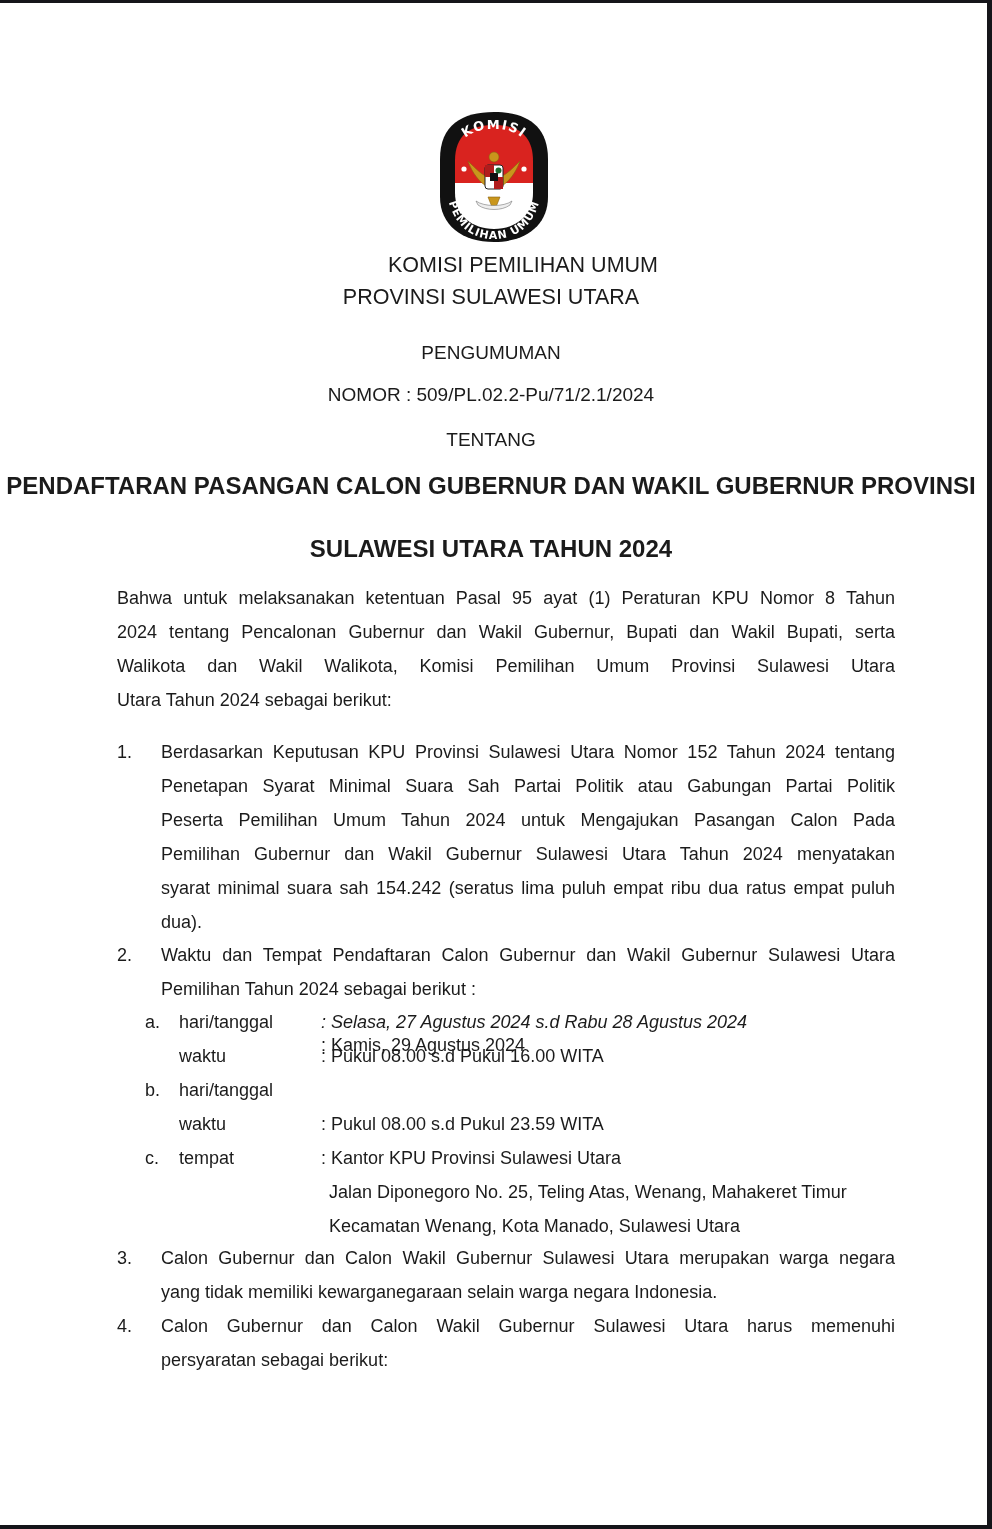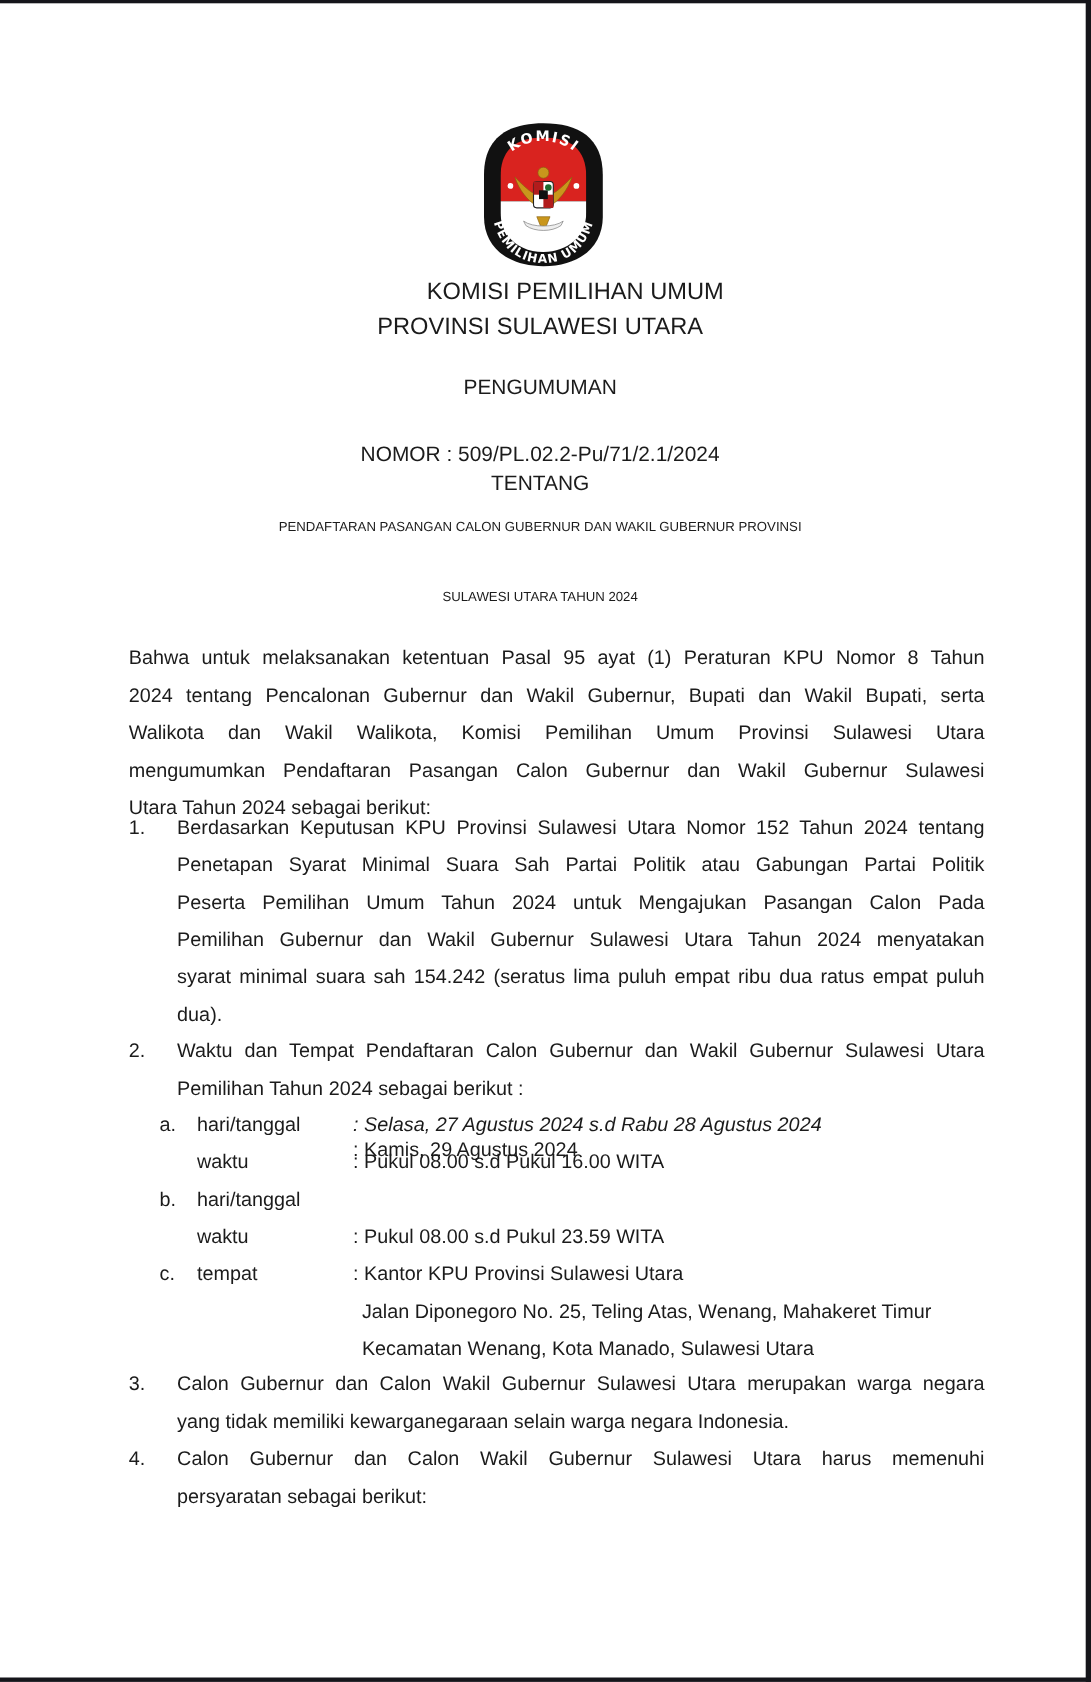--- a/index.html
+++ b/index.html
@@ -11,21 +11,21 @@
   }
   .frame-top { position: absolute; left: 0; top: 0; width: 992px; height: 3px; background: #15151a; }
   .frame-right { position: absolute; right: 0; top: 0; width: 5px; height: 1529px; background: #15151a; }
   .frame-bottom { position: absolute; left: 0; bottom: 0; width: 992px; height: 4px; background: #15151a; }
 
   .logo { position: absolute; left: 438px; top: 111px; width: 112px; height: 132px; }
 
   .center { position: absolute; left: 0; width: 982px; text-align: center; white-space: nowrap; }
   .h-org { font-size: 21.5px; letter-spacing: 0px; }
   .h-plain { font-size: 19px; }
-  .h-title { font-size: 12px; }
+  .h-title { font-size: 24px; font-weight: bold; }
 
   .para {
     position: absolute; left: 117px; width: 778px;
     font-size: 18px; line-height: 34px;
     text-align: justify; text-align-last: left; margin-top: 16px;
   }
   .just-line { display: block; text-align: justify; text-align-last: justify; }
   .last-line { display: block; text-align: left; }
 
   .item { position: absolute; left: 117px; width: 778px; font-size: 18px; line-height: 34px; }
@@ -76,30 +76,29 @@
     <textPath href="#arcTop" startOffset="50%" text-anchor="middle">KOMISI</textPath>
   </text>
   <text font-family="DejaVu Sans, sans-serif" font-weight="bold" font-size="11" fill="#ffffff" letter-spacing="1">
     <textPath href="#arcBottom" startOffset="50%" text-anchor="middle">PEMILIHAN UMUM</textPath>
   </text>
 </svg>
 
 <div class="center h-org" style="top:253px;padding-left:32px;">KOMISI PEMILIHAN UMUM</div>
 <div class="center h-org" style="top:285px;">PROVINSI SULAWESI UTARA</div>
 <div class="center h-plain" style="top:342px;">PENGUMUMAN</div>
-<div class="center h-plain" style="top:403px;">NOMOR : 509/PL.02.2-Pu/71/2.1/2024</div>
+<div class="center h-plain" style="top:384px;">NOMOR : 509/PL.02.2-Pu/71/2.1/2024</div>
 <div class="center h-plain" style="top:429px;">TENTANG</div>
 <div class="center h-title" style="top:472px;">PENDAFTARAN PASANGAN CALON GUBERNUR DAN WAKIL GUBERNUR PROVINSI</div>
 <div class="center h-title" style="top:507px;margin-top:28px;">SULAWESI UTARA TAHUN 2024</div>
 
 <div class="para" style="top:565px;">
   <span class="just-line">Bahwa untuk melaksanakan ketentuan Pasal 95 ayat (1) Peraturan KPU Nomor 8 Tahun</span>
   <span class="just-line">2024 tentang Pencalonan Gubernur dan Wakil Gubernur, Bupati dan Wakil Bupati, serta</span>
   <span class="just-line">Walikota dan Wakil Walikota, Komisi Pemilihan Umum Provinsi Sulawesi Utara</span>
-  <span class="just-line">mengumumkan Pendaftaran Pasangan Calon Gubernur dan Wakil Gubernur Sulawesi</span>
   <span class="last-line">Utara Tahun 2024 sebagai berikut:</span>
 </div>
 
 <div class="item" style="top:735px;">
   <span class="num">1.</span>
   <div class="body">
     <span class="just-line">Berdasarkan Keputusan KPU Provinsi Sulawesi Utara Nomor 152 Tahun 2024 tentang</span>
     <span class="just-line">Penetapan Syarat Minimal Suara Sah Partai Politik atau Gabungan Partai Politik</span>
     <span class="just-line">Peserta Pemilihan Umum Tahun 2024 untuk Mengajukan Pasangan Calon Pada</span>
     <span class="just-line">Pemilihan Gubernur dan Wakil Gubernur Sulawesi Utara Tahun 2024 menyatakan</span>

